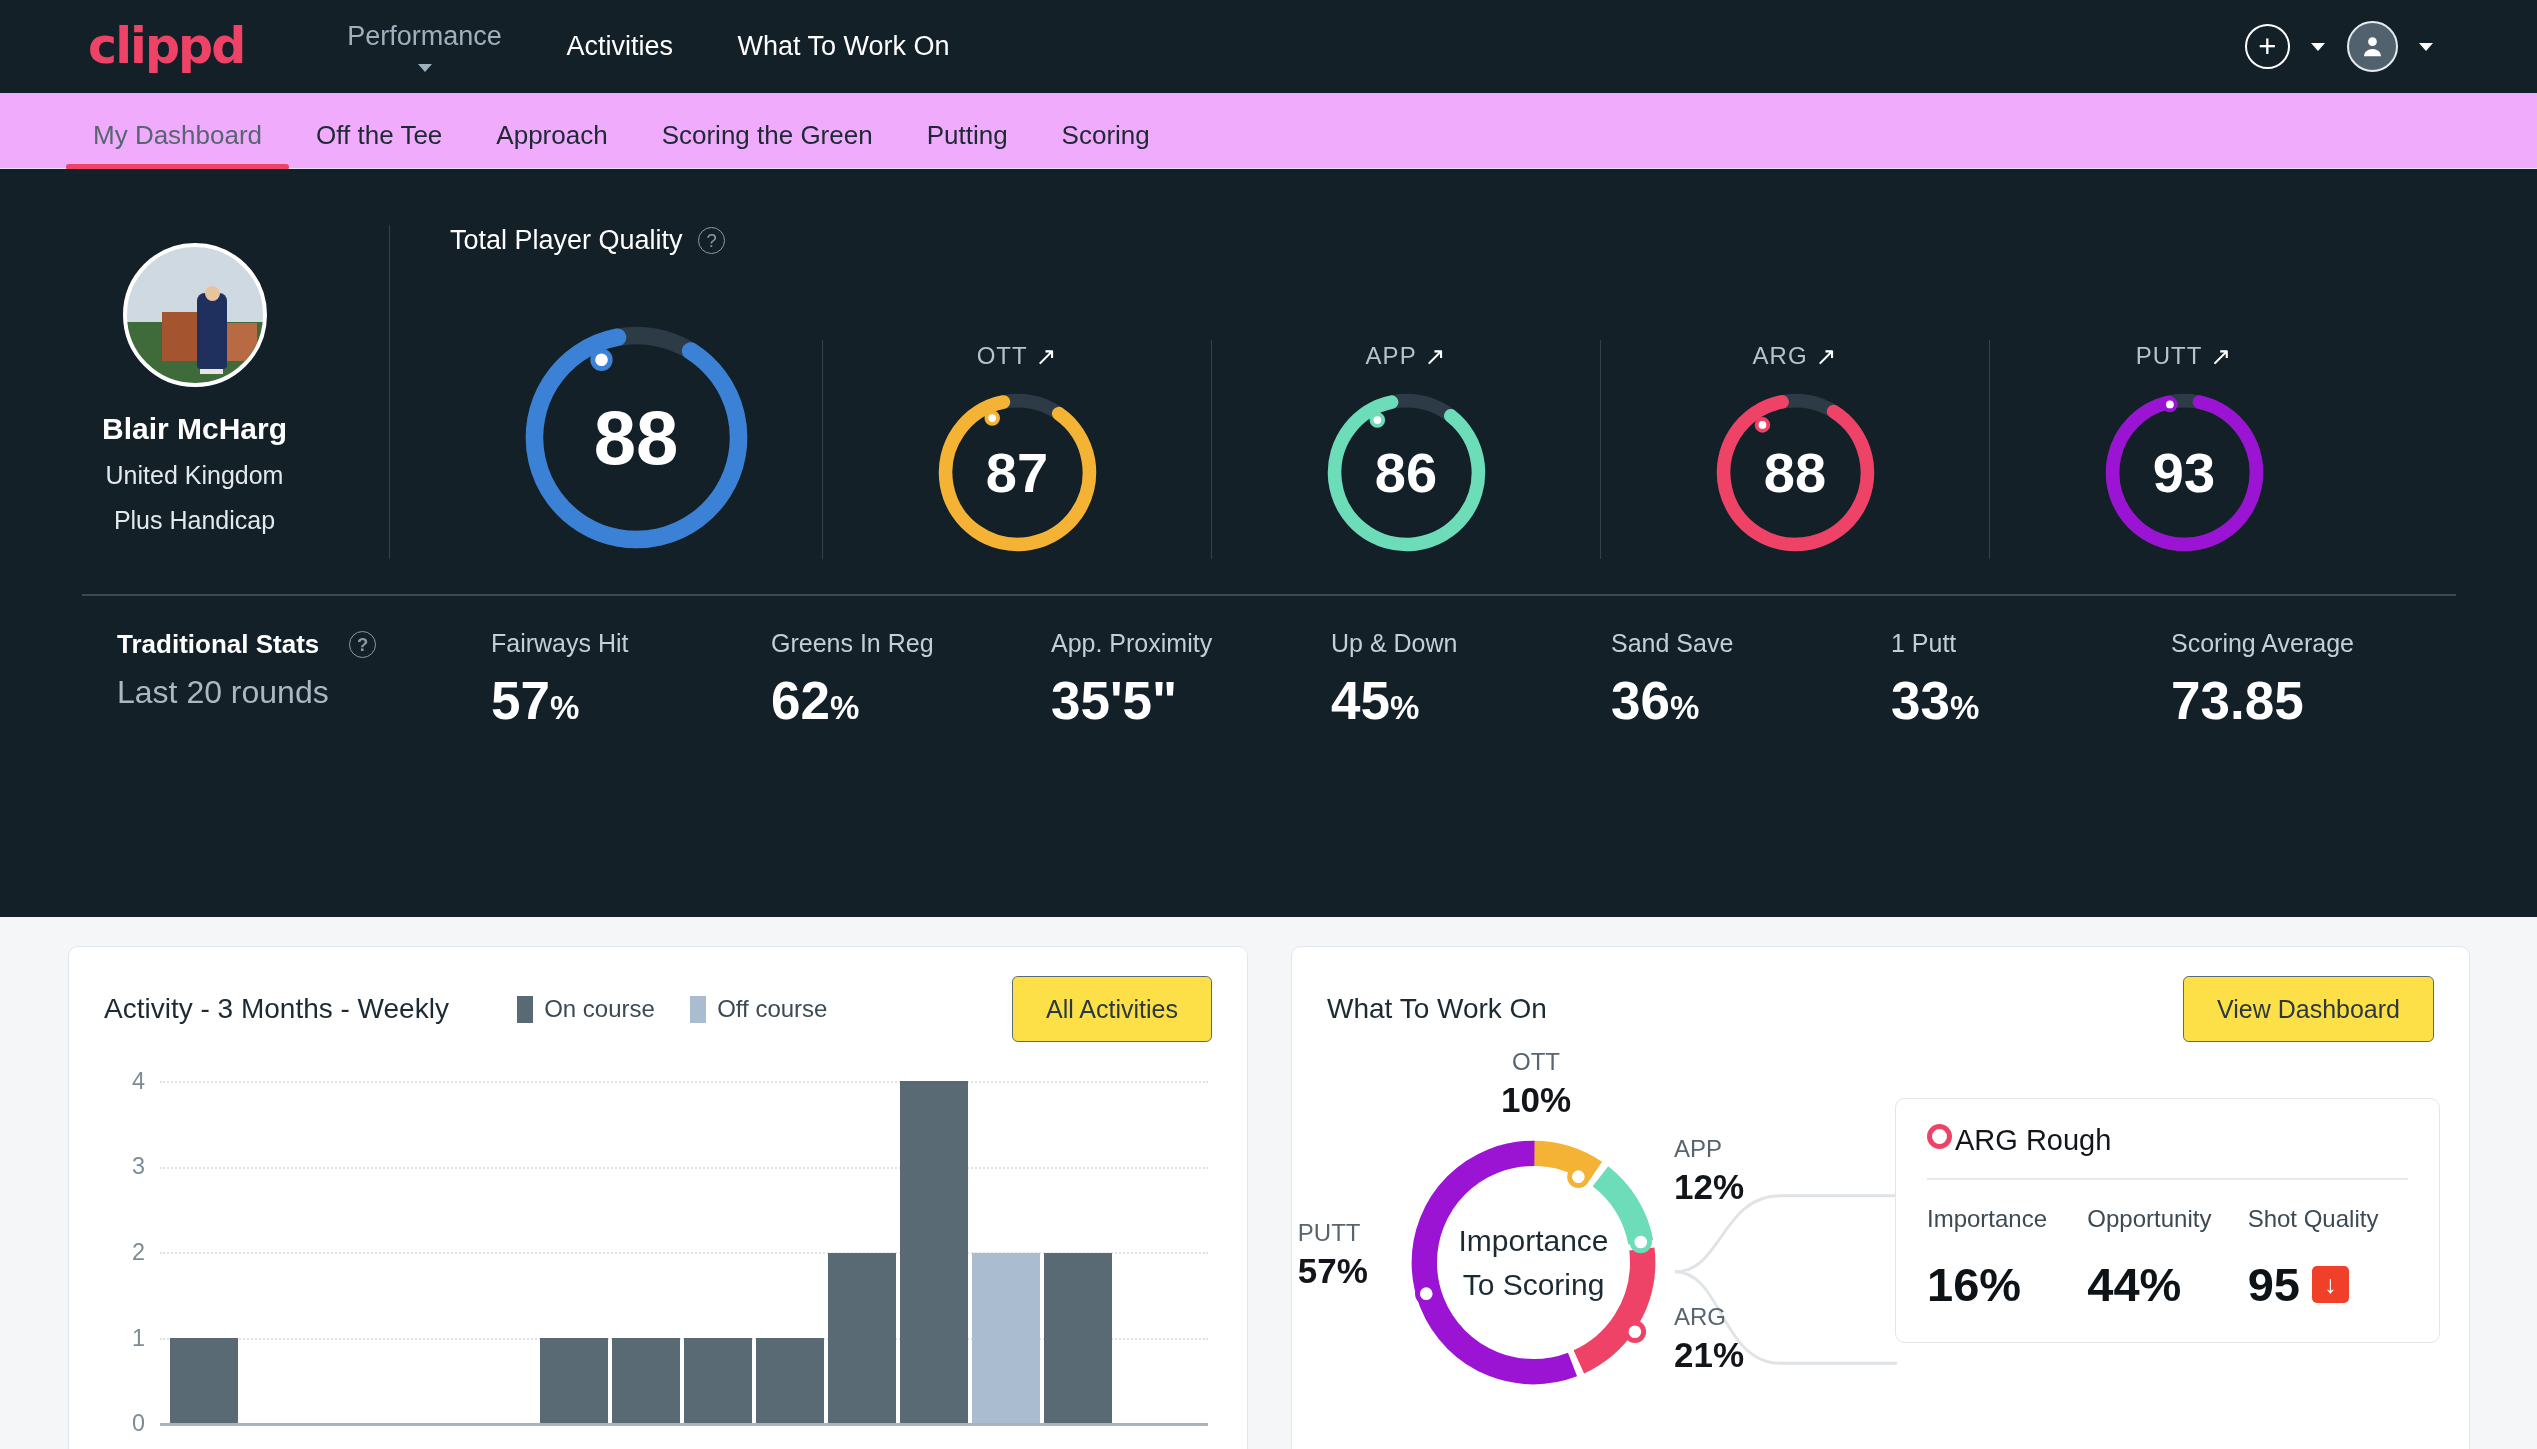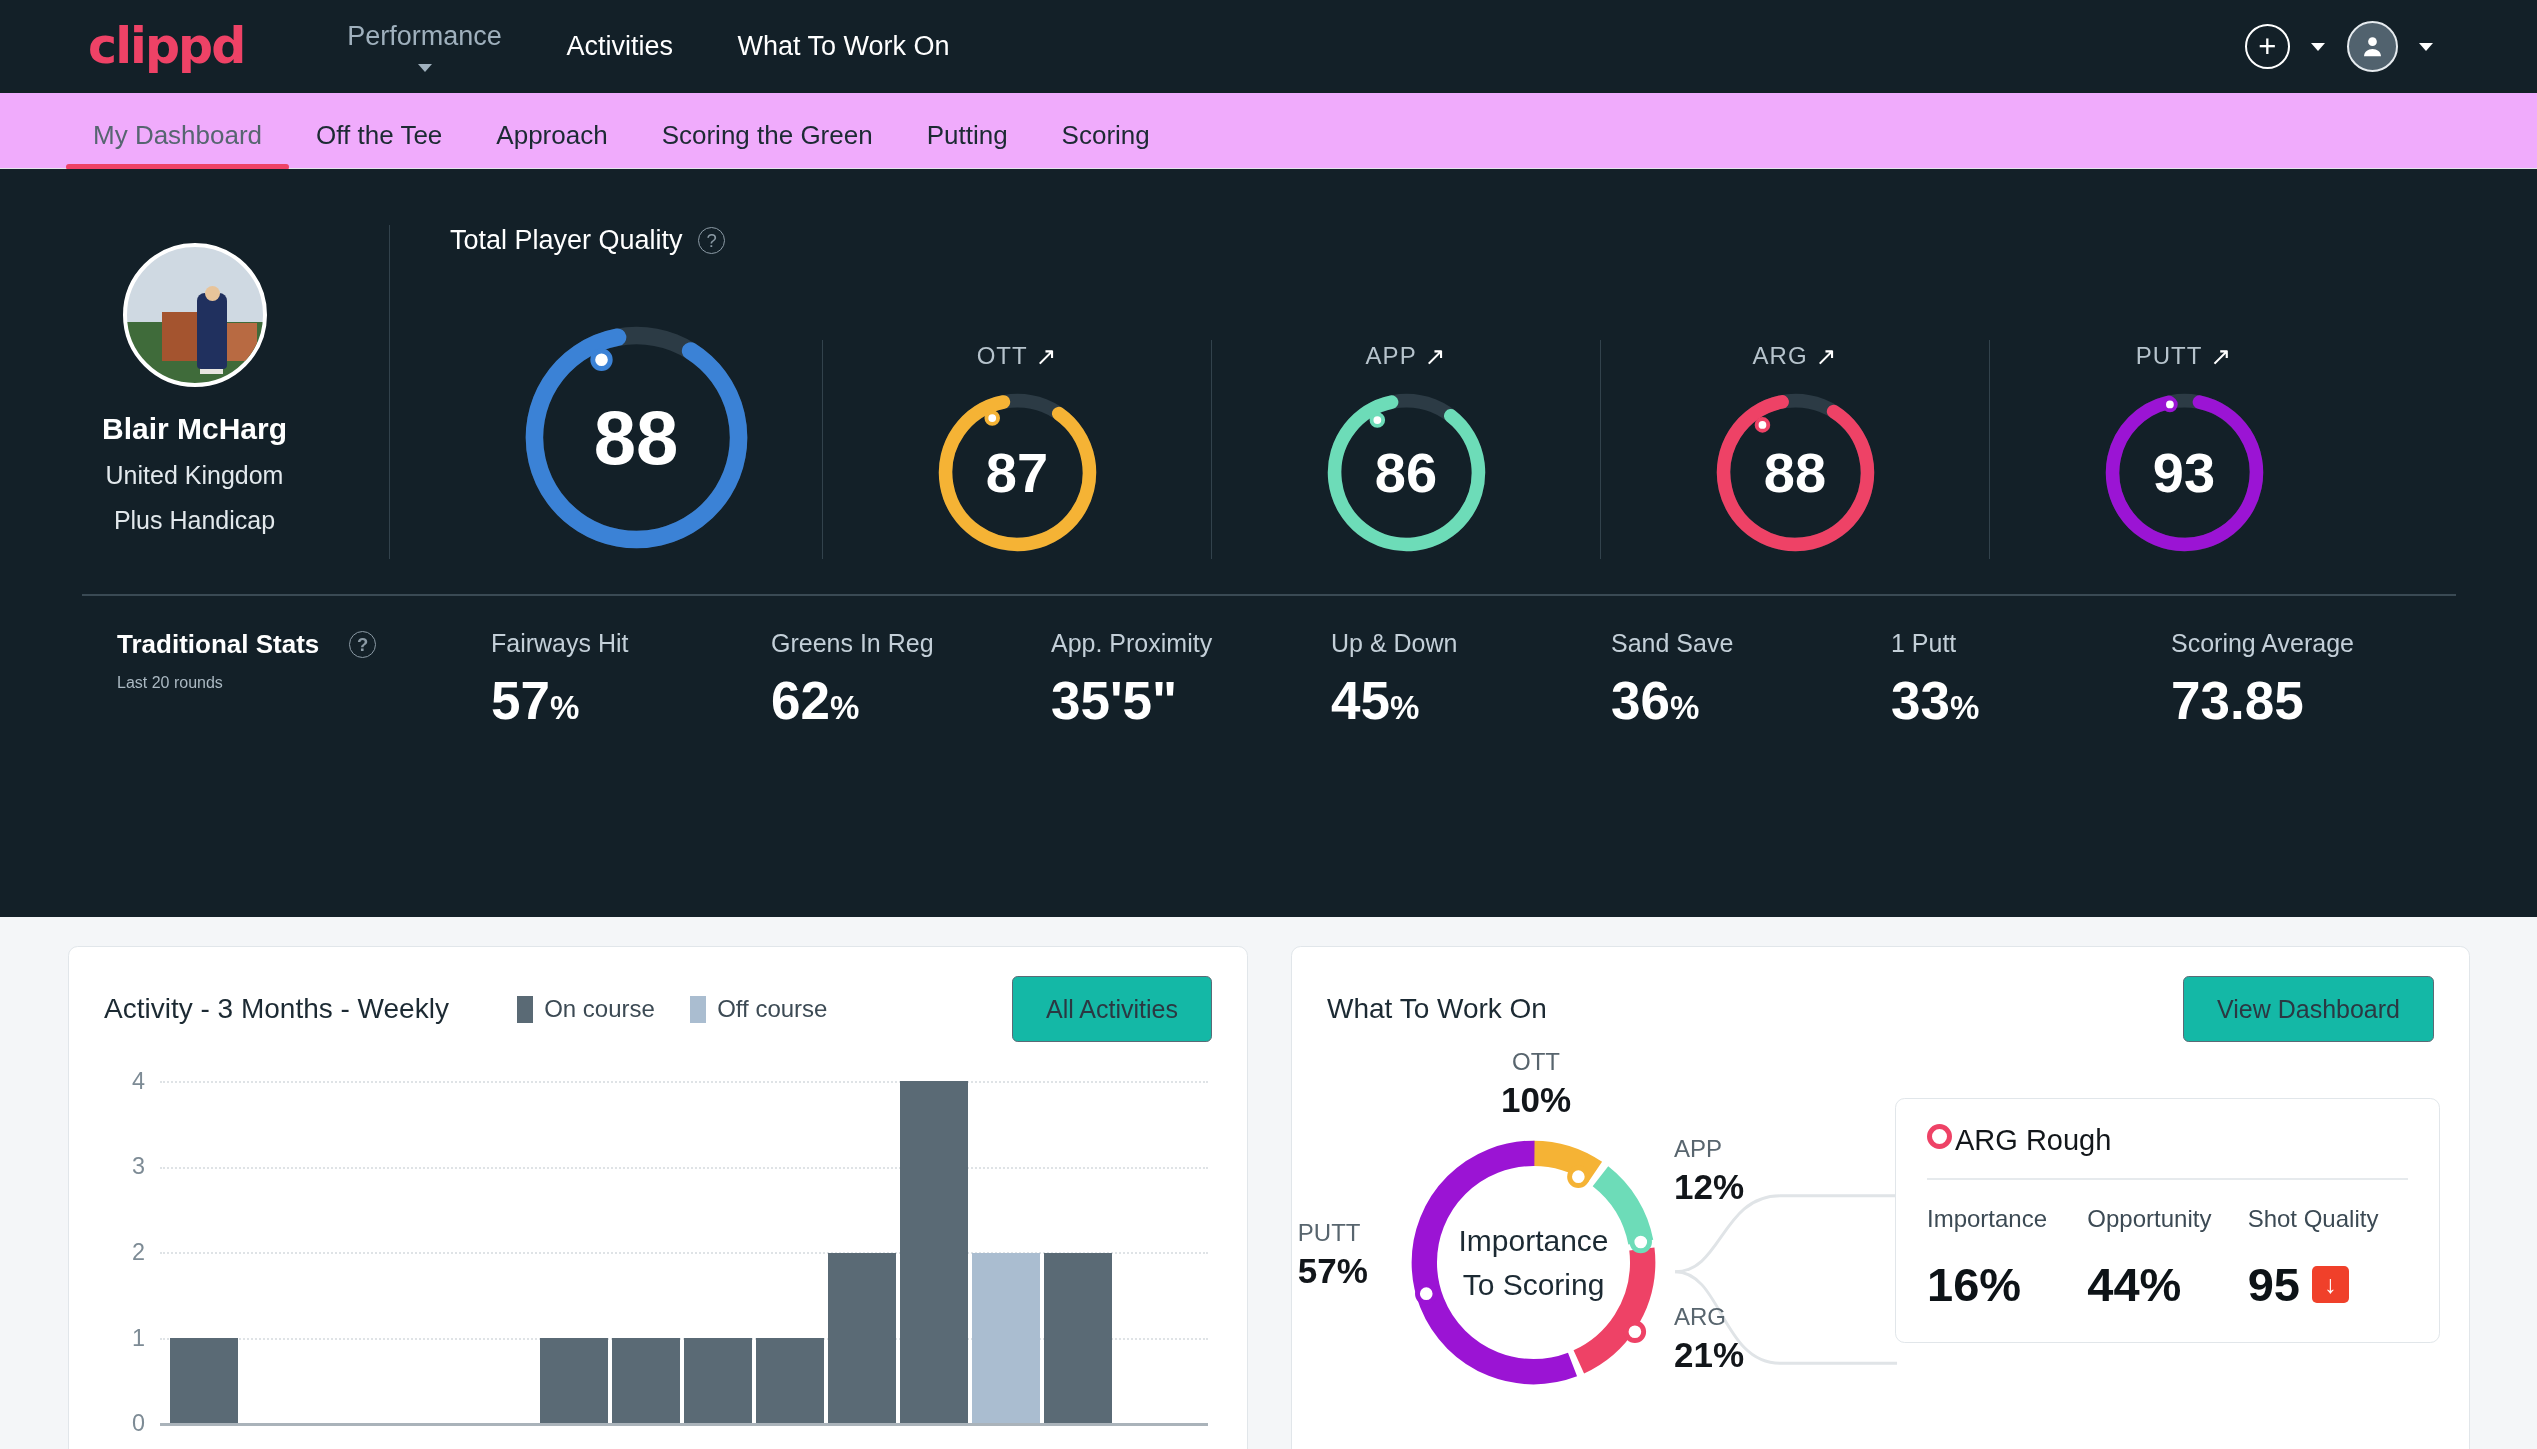--- a/index.html
+++ b/index.html
@@ -73,39 +73,39 @@
   .arrow-up { color:#fff; font-size:25px; }
   .ring-wrap { position:relative; }
   .ring-num { position:absolute; inset:0; display:flex; align-items:center; justify-content:center;
               color:#fff; font-weight:bold; }
 
   .divider { height:1.9px; background:#3a4a54; margin:35px 82px 0 82px; }
 
   .trad { display:flex; align-items:flex-start; padding:33px 0 0 117px; }
   .trad-label { width:374px; }
   .trad-title { color:#fff; font-size:26px; font-weight:bold; display:flex; align-items:center; gap:30px;}
-  .trad-sub { color:#aab8c2; font-size:16px; margin-top:13.6px; }
+  .trad-sub { color:#aab8c2; font-size:32px; margin-top:13.6px; }
   .stat { width:280px; }
   .stat-name { color:#c3cfd8; font-size:25px; }
   .stat-val { color:#fff; font-size:53px; font-weight:bold; margin-top:11.7px; }
   .stat-val .unit { font-size:33px; font-weight:bold; }
 
   
   .cards { display:flex; gap:43px; padding:29px 68px 0 68px; }
   .card { background:#fff; border:1.9px solid #e1e6ea; border-radius:9.7px; position:relative; }
   .card-a { width:1180px; height:575px; }
   .card-b { flex:1; height:575px; }
   .card-head { display:flex; align-items:center; padding:29px 35px 0 35px; }
   .card-title { font-size:28px; color:#1c2a33; font-weight:500; }
   .legend { display:flex; gap:35px; margin-left:68px; align-items:center;}
   .legend-item { display:flex; align-items:center; gap:11.7px; font-size:24px; color:#3c4a54; }
   .sw { width:15.6px; height:27px; }
   .sw.on { background:#5a6a75; }
   .sw.off { background:#aabdd0; }
-  .btn { margin-left:auto; border:1.9px solid #5a6a75; border-radius:5.8px; background:#14b8a6;
+  .btn { margin-left:auto; border:1.9px solid #5a6a75; border-radius:5.8px; background:#fde047;
          padding:17.5px 33px; font-size:25px; color:#2b3842; cursor:pointer;
          font-family:"Liberation Sans", sans-serif; white-space:nowrap;}
 
   
   .chart { position:relative; margin:25px 35px 0 35px; height:419px; }
   .plot { position:absolute; left:56px; right:3.9px; top:13.6px; height:343px; }
   .gl { position:absolute; left:0; right:0; height:0; border-top:2.9px dotted #dfe3e6; }
   .ytick { position:absolute; left:0; font-size:23.4px; color:#7d8b95; transform:translateY(-50%); width:41px; text-align:right;}
   .axis { position:absolute; left:56px; right:3.9px; top:356px; height:2.9px; background:#aab3ba; }
   .bars { position:absolute; left:0; right:0; bottom:0; top:0; }

